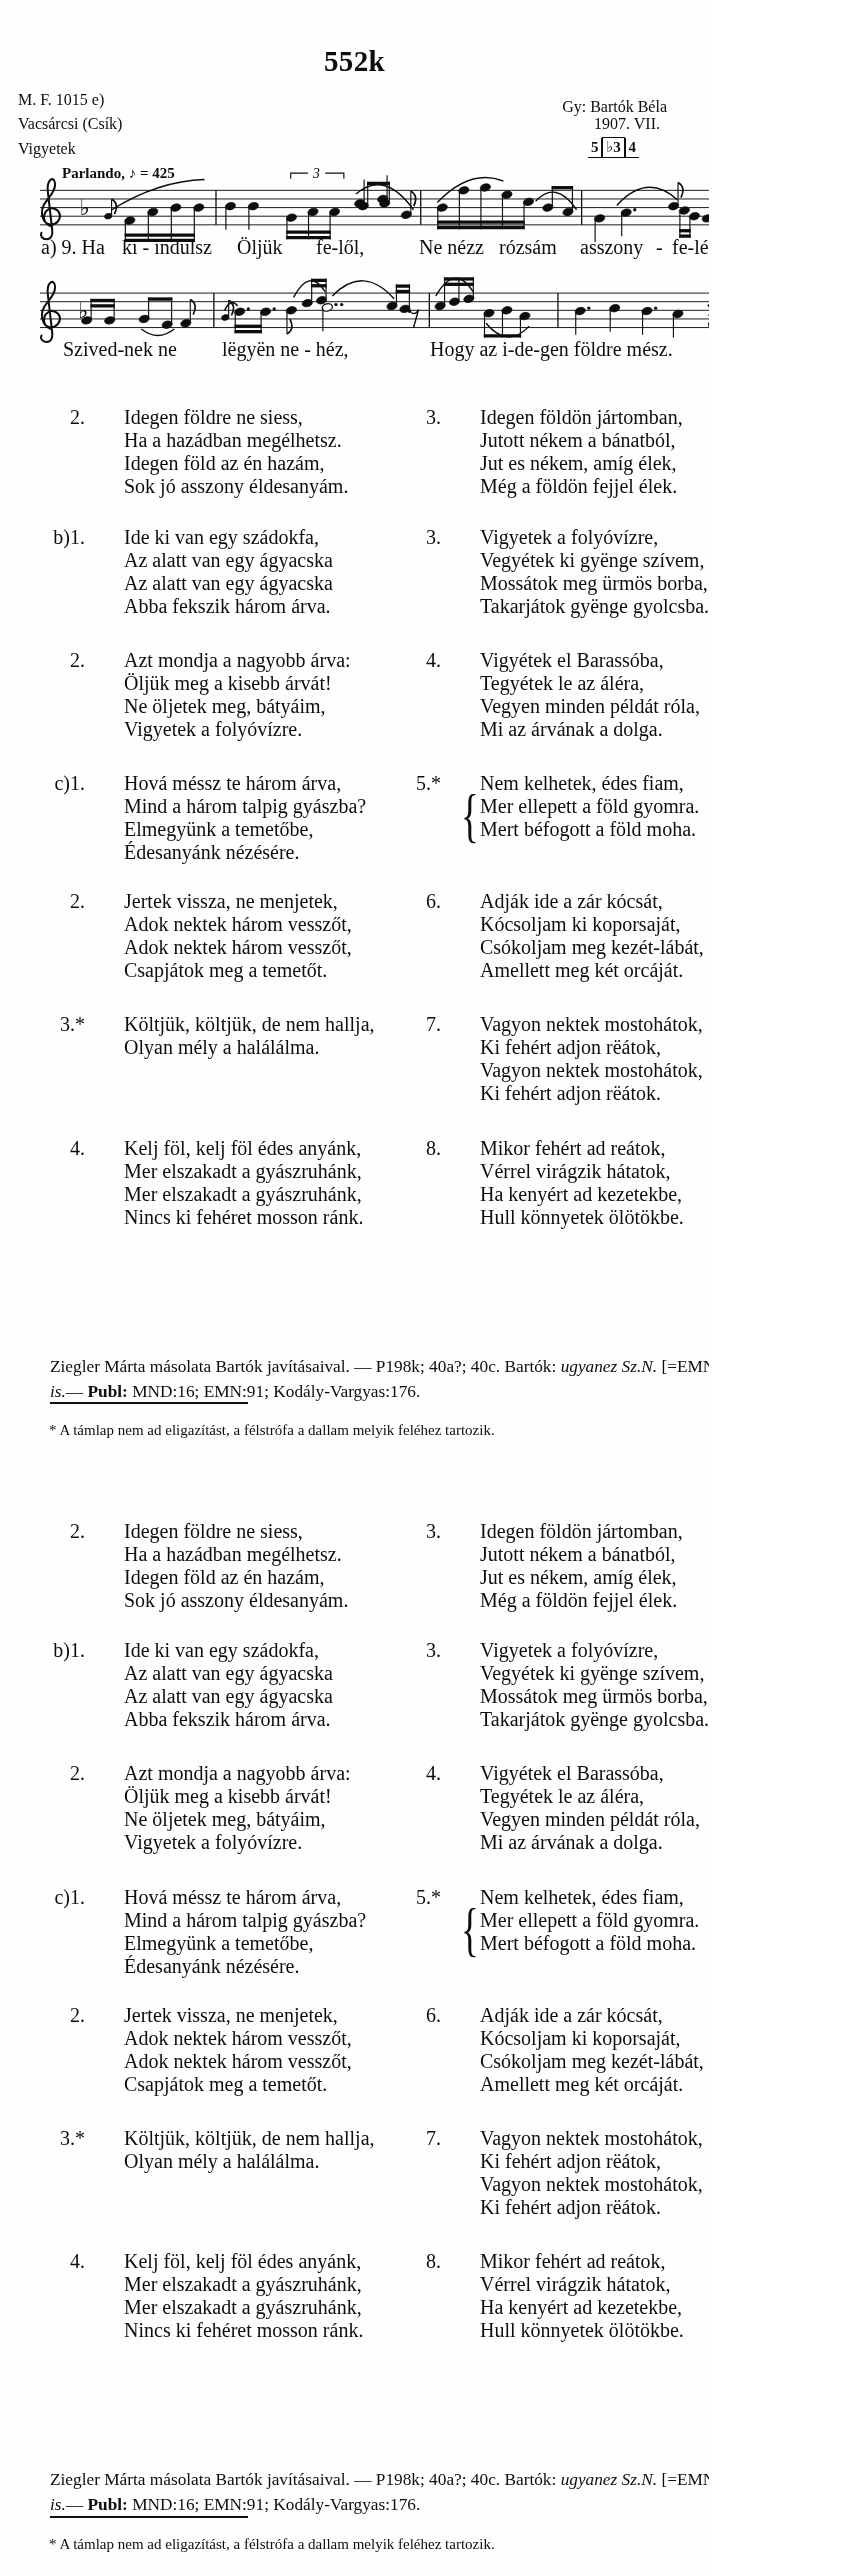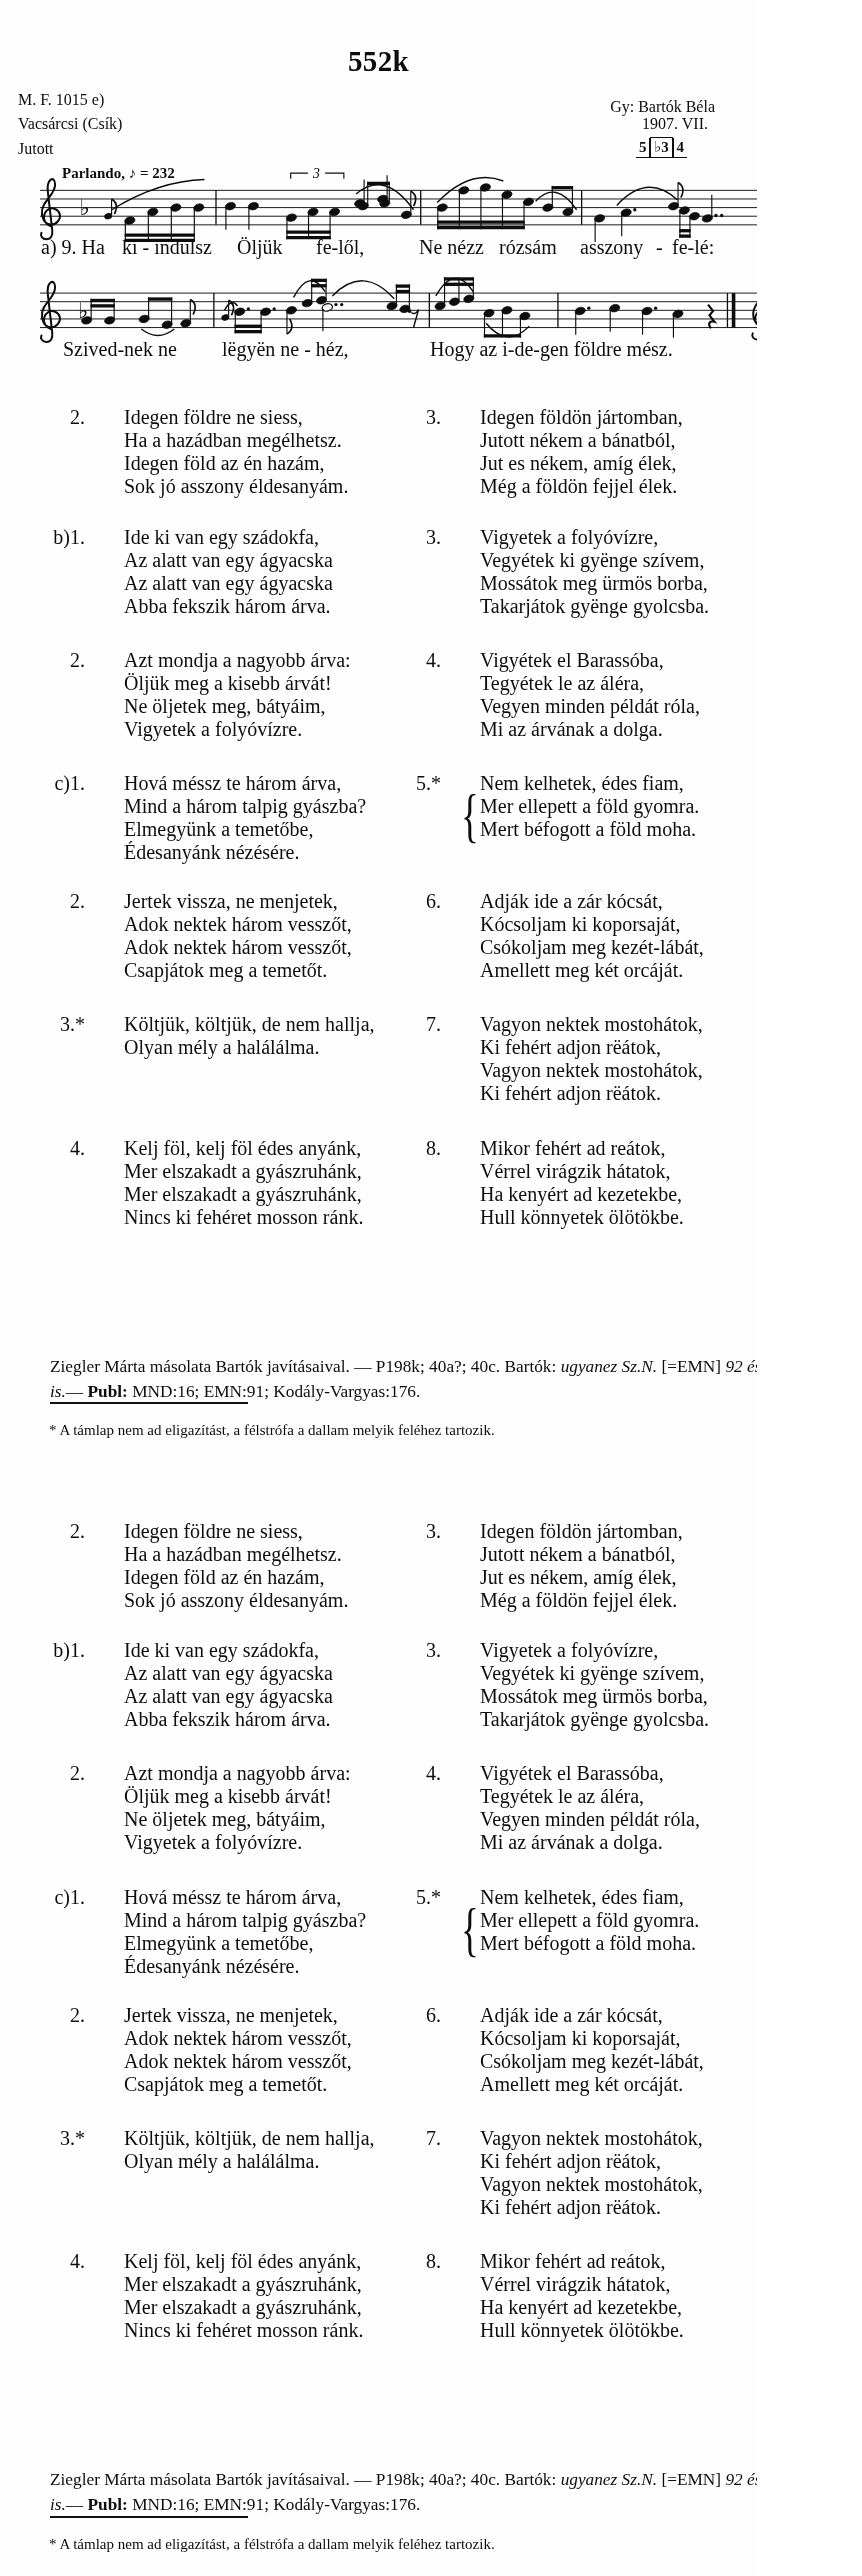--- a/index.html
+++ b/index.html
@@ -1,17 +1,17 @@
 <!DOCTYPE html>
 <html style="font-size:11.5px"><head>
 <meta charset="utf-8">
 <style>
   html,body{margin:0;padding:0;background:#ffffff;}
   #page{position:relative;width:709px;height:2576px;background:#fefefe;color:#0d0d0d;
-        font-family:"Liberation Serif","DejaVu Serif",serif;overflow:hidden;padding-left:48px;}
+        font-family:"Liberation Serif","DejaVu Serif",serif;overflow:hidden;}
   .abs{position:absolute;}
   .title{left:0;top:45px;width:100%;text-align:center;font-size:29px;font-weight:bold;letter-spacing:0.4px;}
   .hline{font-size:16px;white-space:nowrap;}
   .hl1{left:18px;top:91px;} .hl2{left:18px;top:115px;} .hl3{left:18px;top:140px;}
   .hr1{right:42px;top:91px;margin-top:7px;} .hr2{right:49px;top:115px;} .hr3{right:70px;top:137px;}
   .cad{display:inline-block;font-size:15px;font-weight:600;padding:0 2.9px;line-height:18.7px;}
   .cad1{border-bottom:1.4px solid #0d0d0d;border-right:1.4px solid #0d0d0d;}
   .cad2{border:1.4px solid #0d0d0d;}
   .cad3{border-bottom:1.4px solid #0d0d0d;border-left:1.4px solid #0d0d0d;}
   .tempo{left:62px;top:165px;font-size:15px;font-weight:bold;font-family:"Liberation Serif","DejaVu Sans",serif;}
@@ -31,29 +31,29 @@
 </style>
 </head>
 <body>
 
 <div id="page">
 
   <div class="abs title">552k</div>
 
   <div class="abs hline hl1">M. F. 1015 e)</div>
   <div class="abs hline hl2">Vacsárcsi (Csík)</div>
-  <div class="abs hline hl3">Jutott</div>
+  <div class="abs hline hl3">Vigyetek</div>
 
   <div class="abs hline hr1">Gy: Bartók Béla</div>
   <div class="abs hline hr2">1907. VII.</div>
   <div class="abs hline hr3">
     <span class="cad cad1">5</span><span class="cad cad2">♭3</span><span class="cad cad3">4</span>
   </div>
 
-  <div class="abs tempo">Parlando, ♪ = 232</div>
+  <div class="abs tempo">Parlando, ♪ = 425</div>
 
   <svg id="musicsvg" viewBox="0 0 1200 600" xmlns="http://www.w3.org/2000/svg">
     <defs>
       <path id="gclef" fill="none" stroke="#0d0d0d" stroke-width="2.8" stroke-linecap="round" d="M 8,50 C 1,48 -3,41 -1,34 C 1,27 8,23 14,26 C 21,29 23,37 18,43 C 12,50 2,49 -2,41 C -7,31 -3,20 4,12 C 10,5 14,-1 14,-8 C 14,-14 11,-17 8,-15 C 4,-12 3,-5 4,3 L 10,55 C 11,63 8,68 2,68 C -4,68 -7,63 -5,59"></path>
     </defs>
     <g id="staff1g">
         <line x1="55" y1="265" x2="1142" y2="265" stroke="#0d0d0d" stroke-width="1.3"></line>
         <line x1="55" y1="277" x2="1142" y2="277" stroke="#0d0d0d" stroke-width="1.3"></line>
         <line x1="55" y1="289" x2="1142" y2="289" stroke="#0d0d0d" stroke-width="1.3"></line>
         <line x1="55" y1="301" x2="1142" y2="301" stroke="#0d0d0d" stroke-width="1.3"></line>

